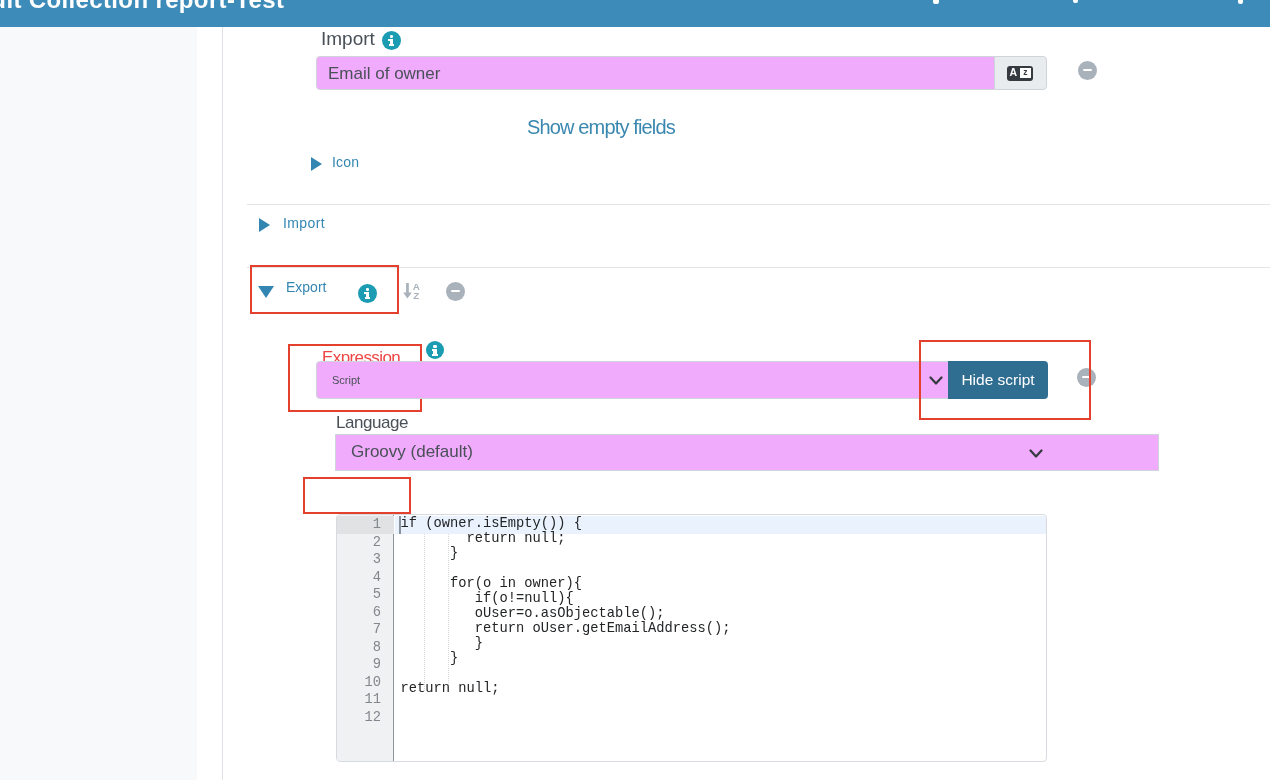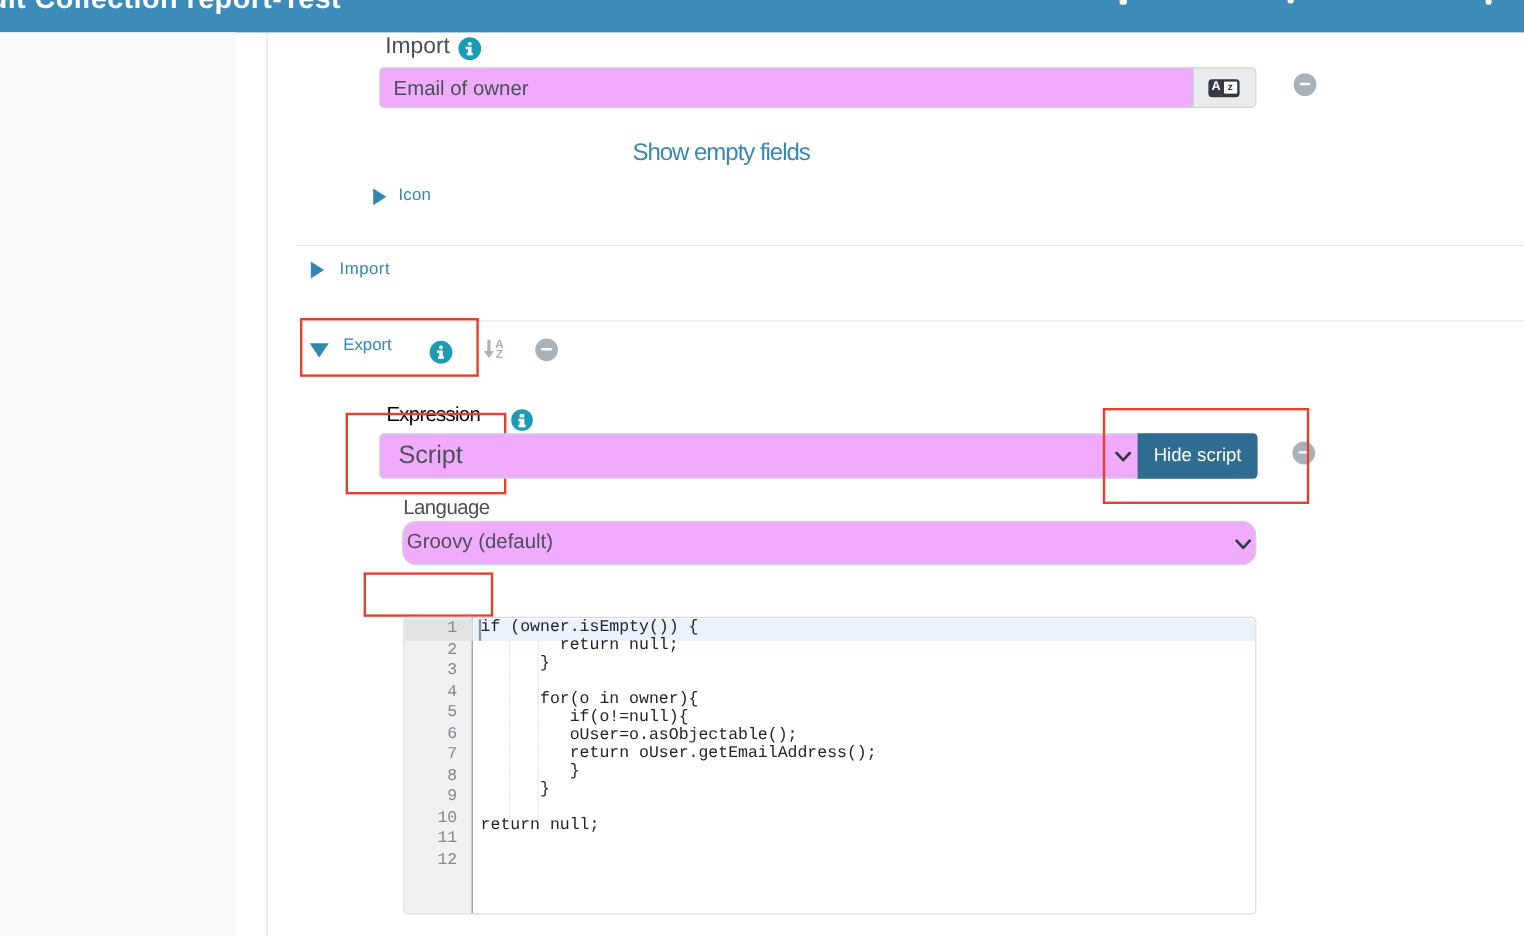--- a/index.html
+++ b/index.html
@@ -76,38 +76,38 @@
   <svg class="abs" style="left:403px;top:283px;" width="19" height="16" viewBox="0 0 19 16">
     <g fill="#a9b2ba">
       <rect x="3.1" y="0" width="2.7" height="10.2"></rect>
       <path d="M0.2 9.6 L8.8 9.6 L4.45 15.4 Z"></path>
       <text x="9.8" y="7.3" font-size="9.8" font-weight="bold" font-family="Liberation Sans, sans-serif">A</text>
       <text x="10.2" y="15.6" font-size="9.8" font-weight="bold" font-family="Liberation Sans, sans-serif">Z</text>
     </g>
   </svg>
   <div class="abs minus" style="left:446px;top:282px;"></div>
 
-  <div class="abs" style="left:322px;top:336px;font-size:17px;letter-spacing:-0.6px;color:#000000;">Expression</div>
+  <div class="abs" style="left:322px;top:348px;font-size:17px;letter-spacing:-0.6px;color:#ef4444;">Expression</div>
   <div class="abs info" style="left:426px;top:341px;width:18px;height:18px;">
       <i class="d"></i>
       <i class="st"></i>
       <i class="se"></i>
       <i class="b"></i>
     </div>
   <div class="abs redbox" style="left:288px;top:344px;width:134px;height:68px;"></div>
-  <div class="abs sel" style="left:316px;top:361px;width:712px;height:38px;border-radius:4px 0 0 4px;font-size:21px;color:#495057;line-height:36px;padding-left:15px;">Script</div>
+  <div class="abs sel" style="left:316px;top:361px;width:712px;height:38px;border-radius:4px 0 0 4px;font-size:11px;color:#495057;line-height:36px;padding-left:15px;">Script</div>
   <svg class="abs" style="left:929px;top:376px;" width="14" height="10" viewBox="0 0 14 10">
     <polyline points="1.5,1.5 7,7.5 12.5,1.5" fill="none" stroke="#343a40" stroke-width="2.2" stroke-linecap="round" stroke-linejoin="round"></polyline>
   </svg>
   <div class="abs" style="left:948px;top:361px;width:100px;height:38px;background:#2f6d91;border-radius:0 4px 4px 0;color:#fff;font-size:15.5px;line-height:38px;text-align:center;">Hide script</div>
   <div class="abs minus" style="left:1077px;top:368px;"></div>
   <div class="abs redbox" style="left:919px;top:340px;width:172px;height:80px;"></div>
 
   <div class="abs" style="left:336px;top:413px;font-size:17px;letter-spacing:-0.45px;color:#495057;">Language</div>
-  <div class="abs sel" style="left:335px;top:434px;width:712px;height:37px;border-radius:12px;font-size:17px;color:#495057;line-height:33px;padding-left:3px;">Groovy (default)</div>
+  <div class="abs sel" style="left:335px;top:434px;width:824px;height:37px;border-radius:0;font-size:17px;color:#495057;line-height:33px;padding-left:15px;">Groovy (default)</div>
   <svg class="abs" style="left:1029px;top:449px;" width="14" height="10" viewBox="0 0 14 10">
     <polyline points="1.5,1.5 7,7.5 12.5,1.5" fill="none" stroke="#343a40" stroke-width="2.2" stroke-linecap="round" stroke-linejoin="round"></polyline>
   </svg>
 
   <div class="abs" style="left:337px;top:486px;font-size:18.5px;color:#495057;margin-top:44px;">Code</div>
   <div class="abs redbox" style="left:303px;top:477px;width:108px;height:37px;"></div>
 
   <div class="abs" style="left:336px;top:514px;width:711px;height:248px;border:1px solid #d7dbdf;border-radius:4px;background:#fff;overflow:hidden;">
     <div class="abs" style="left:0;top:0;width:57px;height:248px;background:#f0f1f2;border-right:1px solid #8f959b;"></div>
     <div class="abs" style="left:0;top:1px;width:57px;height:17.5px;background:#e1e2e4;"></div>

